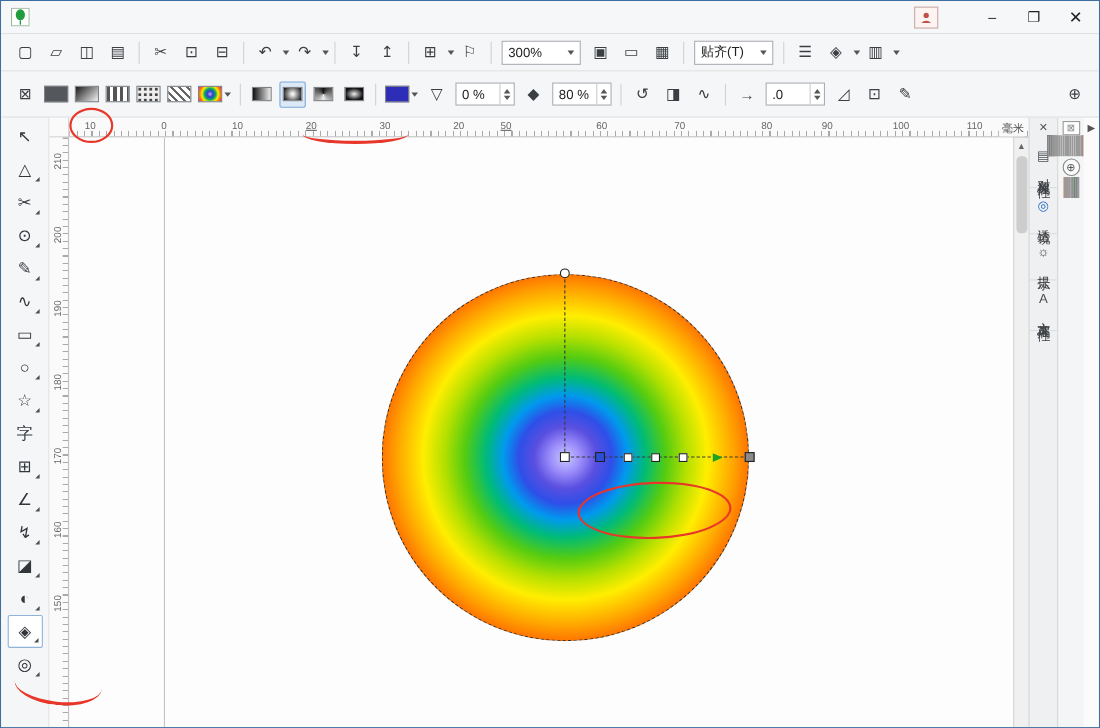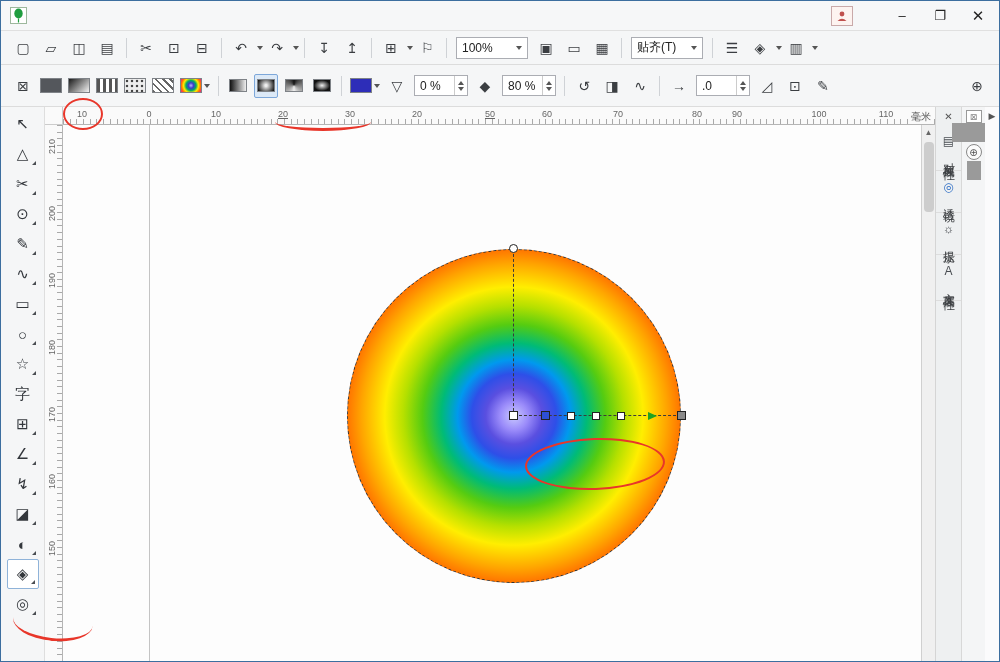--- a/index.html
+++ b/index.html
@@ -190,21 +190,21 @@
     <span class="caret"></span>
     <span class="sep"></span>
     <span class="tb-btn">↧</span>
     <span class="tb-btn">↥</span>
     <span class="sep"></span>
     <span class="tb-btn">⊞</span>
     <span class="caret"></span>
     <span class="tb-btn">⚐</span>
     <span class="sep"></span>
     <span class="combo">
-      <span class="cval">100%</span>
+      <span class="cval">300%</span>
       <span class="caret"></span>
     </span>
     <span class="tb-btn">▣</span>
     <span class="tb-btn">▭</span>
     <span class="tb-btn">▦</span>
     <span class="sep"></span>
     <span class="combo">
       <span class="cval">贴齐(T)</span>
       <span class="caret"></span>
     </span>
@@ -317,25 +317,25 @@
     <div class="center-col">
       <div class="hruler-row">
         <div class="ruler-corner"></div>
         <div class="hruler">
           <span class="hlab" style="left: 19px;">10</span>
             <span class="hlab" style="left: 86px;">0</span>
             <span class="hlab" style="left: 153px;">10</span>
             <span class="hlab" style="left: 220px; text-decoration: underline;">20</span>
             <span class="hlab" style="left: 287px;">30</span>
             <span class="hlab" style="left: 354px;">20</span>
-            <span class="hlab" style="left: 427px; text-decoration: underline;">50</span>
+            <span class="hlab" style="left: 397px; text-decoration: underline;">50</span>
             <span class="hlab" style="left: 484px;">60</span>
             <span class="hlab" style="left: 555px;">70</span>
             <span class="hlab" style="left: 622px; padding-left: 24px;">80</span>
-            <span class="hlab" style="left: 674px;">90</span>
+            <span class="hlab" style="left: 689px;">90</span>
             <span class="hlab" style="left: 756px;">100</span>
             <span class="hlab" style="left: 823px;">110</span>
           <span class="units">毫米</span>
         </div>
       </div>
       <div class="canvas-row">
         <div class="vruler">
           <span class="vlab" style="top: 14px;">210</span>
             <span class="vlab" style="top: 81px;">200</span>
             <span class="vlab" style="top: 148px;">190</span>

